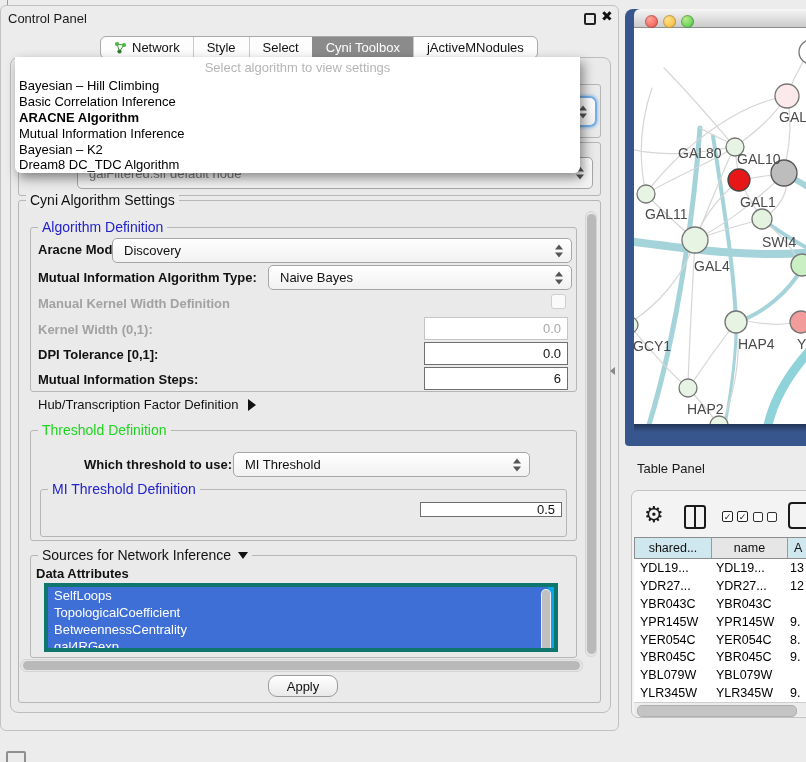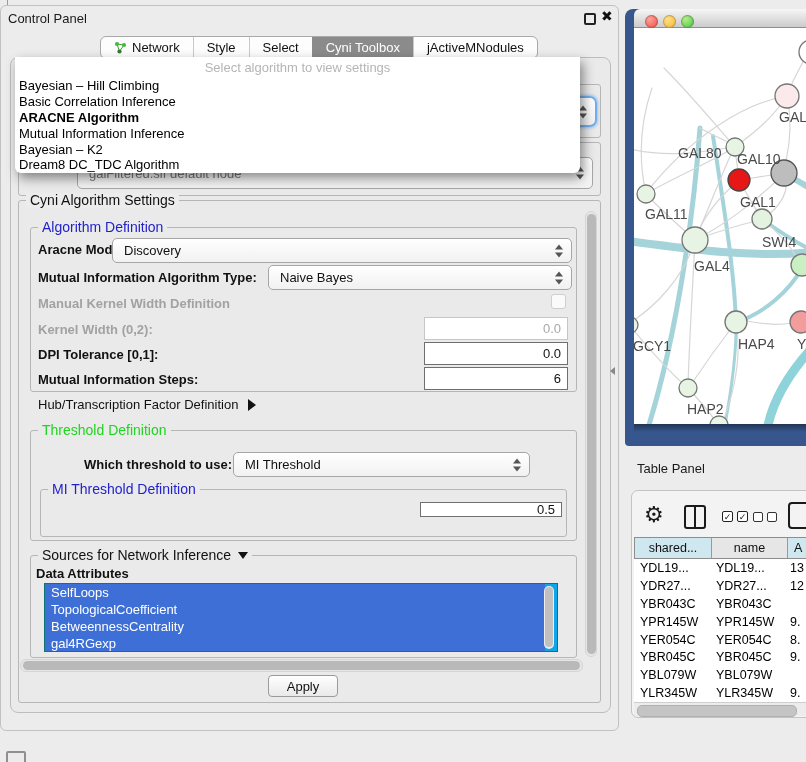--- a/index.html
+++ b/index.html
@@ -40,25 +40,25 @@
   .rowlbl.dis{color:#a2a2a2}
   .cb{background:#fafafa;border:1.5px solid #cfcfcf;border-radius:3px}
   
   .tri-right{display:inline-block;width:0;height:0;border:6px solid transparent;border-left:8px solid #111;margin-left:10px}
   .tri-down{display:inline-block;width:0;height:0;border:5px solid transparent;border-top:7px solid #111;margin-left:7px;position:relative;top:4px}
   .tri-left-sm{width:0;height:0;border:4px solid transparent;border-right:5px solid #888}
   
   .sb-track{background:#e6e6e6;border:1px solid #d5d5d5;border-radius:6px}
   .sb-thumb{background:#b9b9b9;border-radius:5px}
   
-  .listbox{background:#0ea5e9;border:1px solid #0f766e;overflow:hidden}
+  .listbox{background:#0ea5e9;border:4px solid #0f766e;overflow:hidden}
   .attr-item{height:17px;display:flex;align-items:center;padding-left:6px;width:500px;
              background:var(--selection-blue,#3e6fd6);color:#fff;font-size:13px;box-sizing:border-box}
   
-  .btn{background:linear-gradient(#ffffff,#e9e9e9);border:1px solid #9b9b9b;border-radius:4px;
+  .btn{background:linear-gradient(#ffffff,#e9e9e9);border:1px solid #9b9b9b;border-radius:9px;
        display:flex;align-items:center;justify-content:center;font-size:13px}
   
   #dropdown{left:15px;top:57px;width:565px;height:116px;background:#fff;z-index:40;
             box-shadow:3px 5px 12px rgba(0,0,0,.45);border-radius:0 0 6px 6px;overflow:hidden}
   .dd-head{height:21px;display:flex;align-items:center;justify-content:center;color:#b5b5b5;font-size:13px}
   .dd-item{height:15.8px;display:flex;align-items:center;padding-left:4px;font-size:13px;color:#000;white-space:nowrap}
   
   .blue-panel{left:625px;top:9px;width:181px;height:437px;background:var(--window-blue,#37568e);border-radius:8px 0 0 4px}
   .nw-titlebar{left:634px;top:9px;width:172px;height:19px;background:linear-gradient(#f6f6f6,#cbcbcb);
                border-bottom:1px solid #8e8e8e;border-radius:6px 0 0 0}
@@ -155,21 +155,21 @@
     <span>Discovery</span>
     <span class="spin"></span>
   </div>
   <div class="abs rowlbl" style="left:38px;top:270px">Mutual Information Algorithm Type:</div>
   <div class="abs combo" style="left:268px;top:265px;width:304px;height:25px">
     <span>Naive Bayes</span>
     <span class="spin"></span>
   </div>
   <div class="abs rowlbl dis" style="left:38px;top:296px">Manual Kernel Width Definition</div>
   <div class="abs cb" style="left:551px;top:294px;width:15px;height:15px"></div>
-  <div class="abs rowlbl dis" style="left:38px;top:322px">Kernel Width (0,2):</div>
+  <div class="abs rowlbl dis" style="left:38px;top:322px">Kernel Width (0,1):</div>
   <div class="abs field dis" style="left:424px;top:317px;width:144px;height:23px">0.0</div>
   <div class="abs rowlbl" style="left:38px;top:347px">DPI Tolerance [0,1]:</div>
   <div class="abs field" style="left:424px;top:342px;width:144px;height:23px">0.0</div>
   <div class="abs rowlbl" style="left:38px;top:372px">Mutual Information Steps:</div>
   <div class="abs field" style="left:424px;top:367px;width:144px;height:23px">6</div>
 
   <div class="abs" style="left:38px;top:397px;display:flex;align-items:center">
     <span style="font-size:13px">Hub/Transcription Factor Definition</span>
     <span class="tri-right"></span>
   </div>

